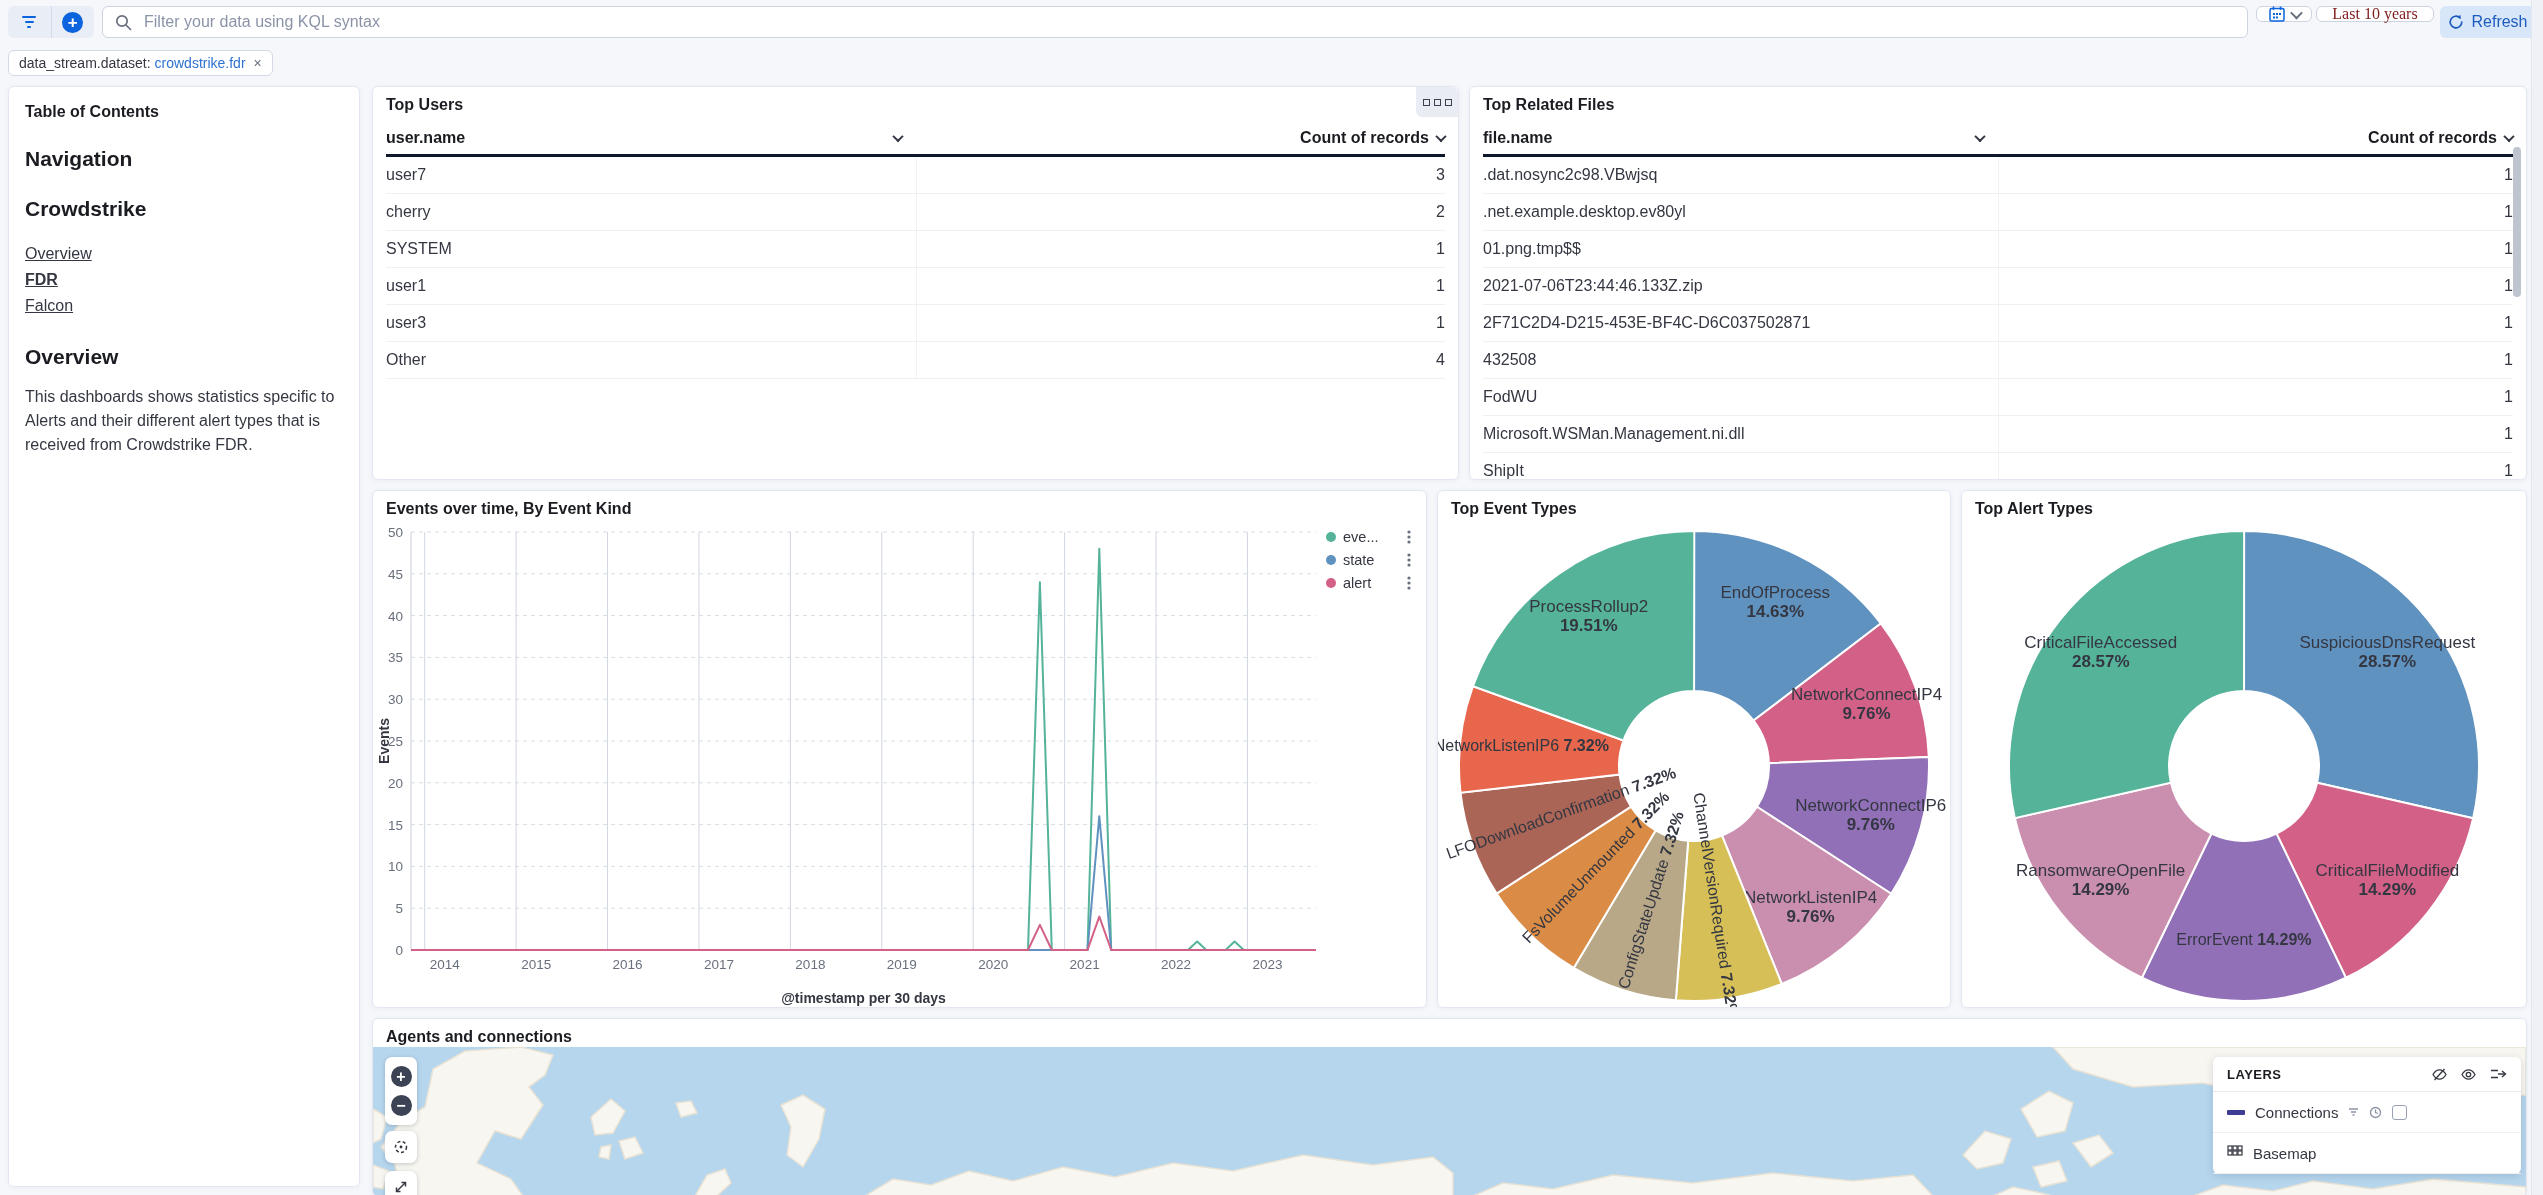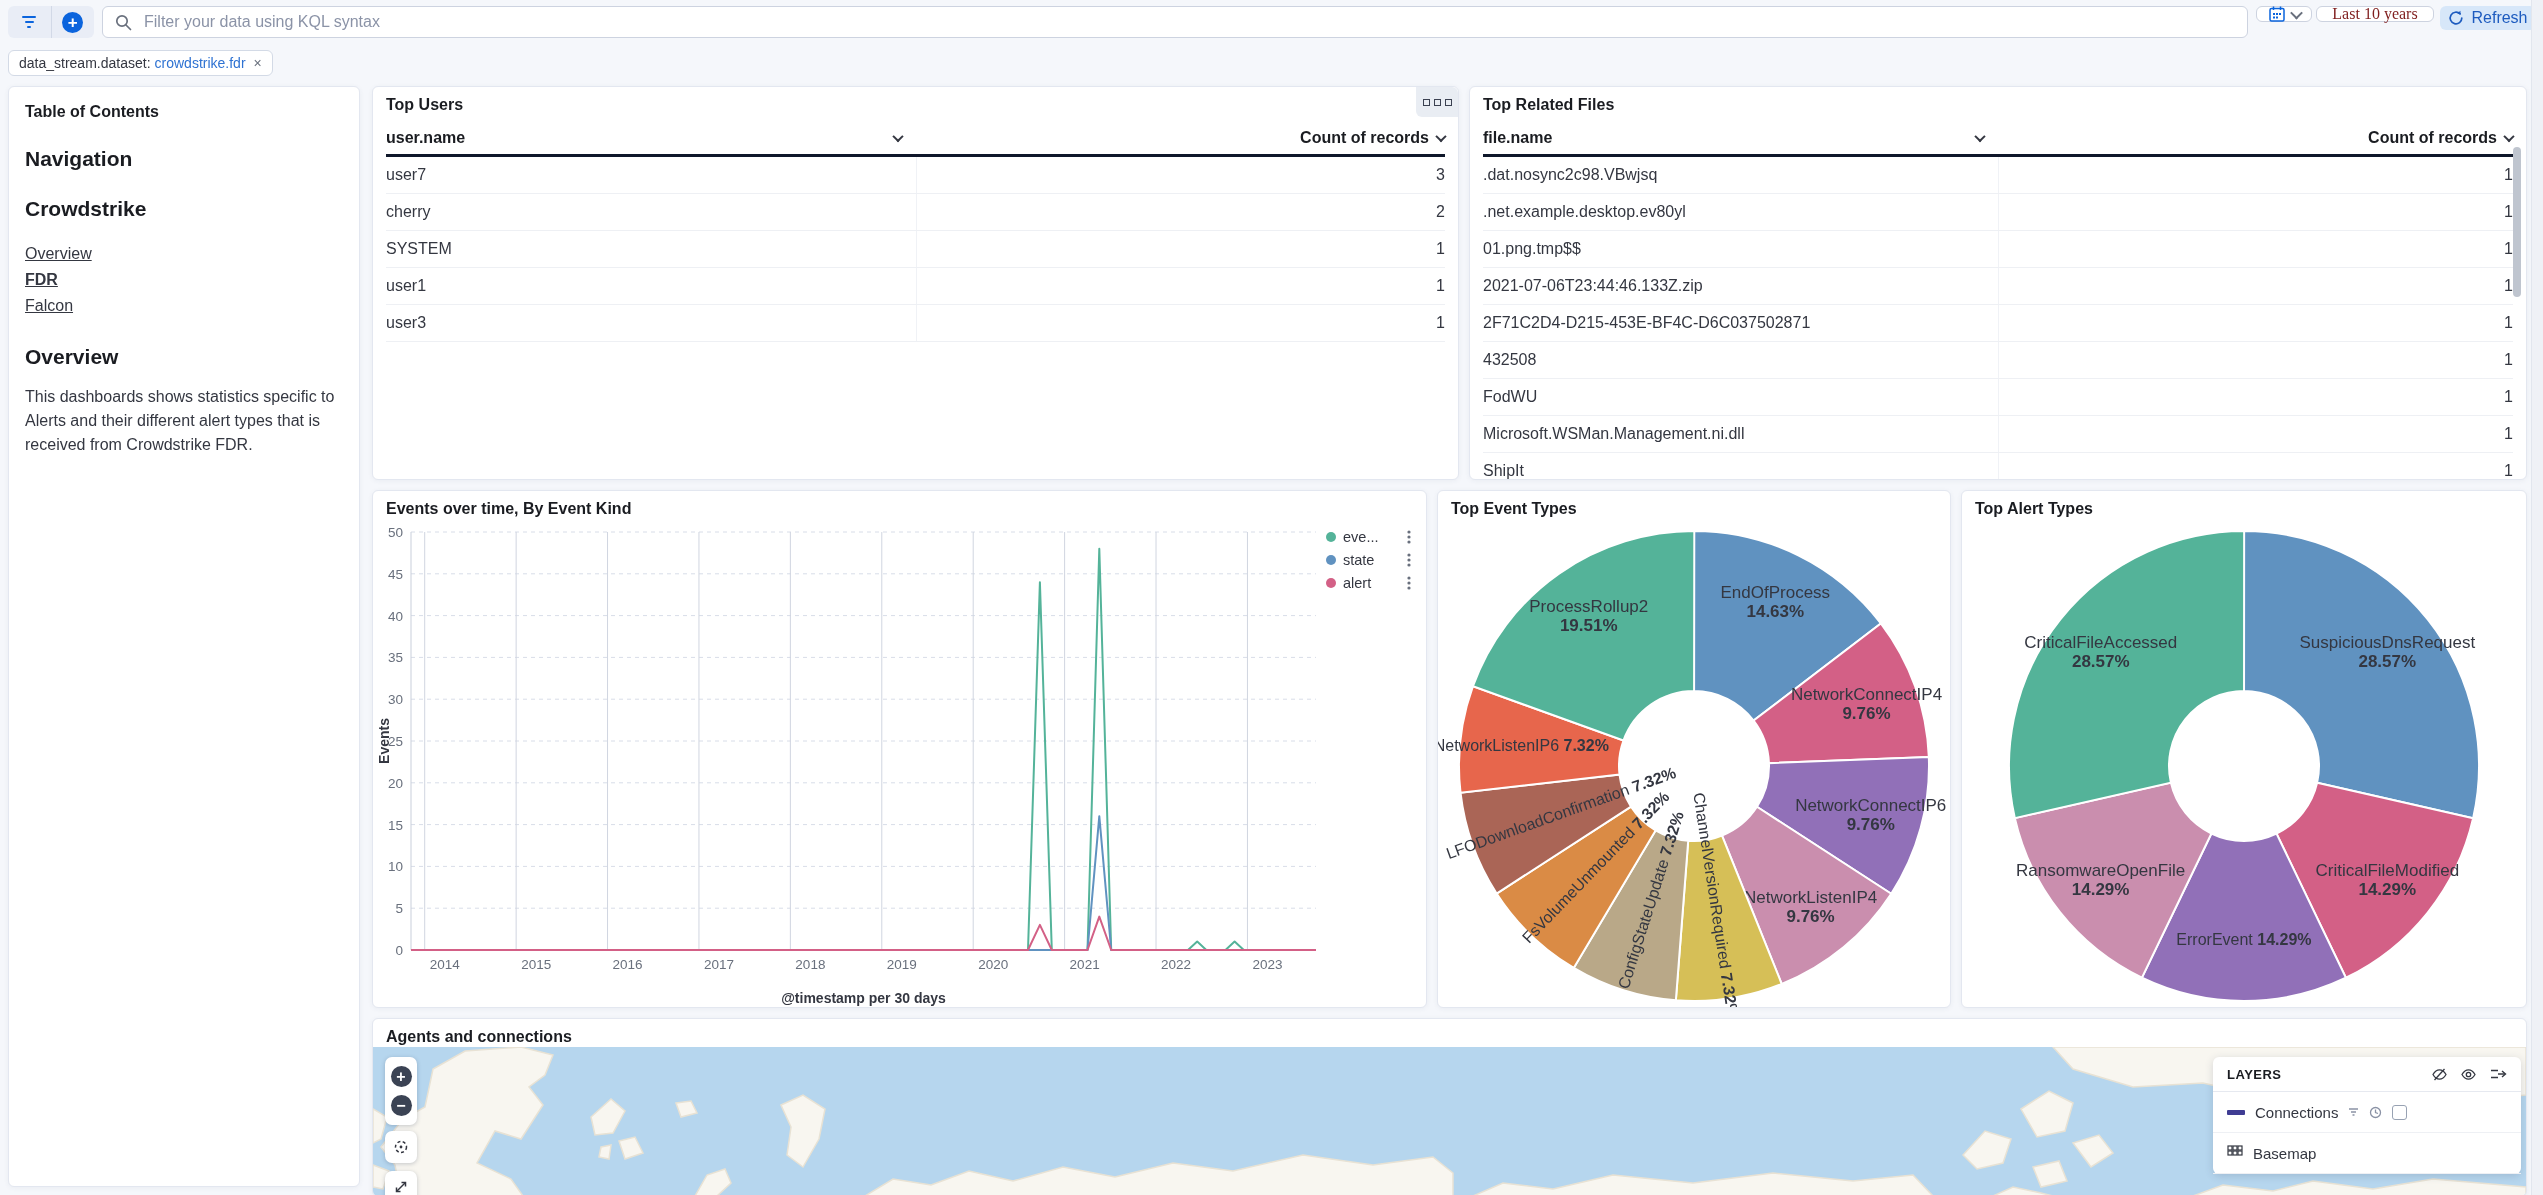--- a/index.html
+++ b/index.html
@@ -21,21 +21,21 @@
   .funnel{display:flex;flex-direction:column;gap:3px;align-items:center;}
   .funnel i{display:block;height:2px;background:#0b64dd;border-radius:1px;}
   .funnel i:nth-child(1){width:14px}.funnel i:nth-child(2){width:9px}.funnel i:nth-child(3){width:4px}
   .plus-circle{width:21px;height:21px;border-radius:50%;background:#0b64dd;color:#fff;display:flex;align-items:center;justify-content:center;font-size:17px;line-height:1;font-weight:bold;}
   #searchbar{position:absolute;left:102px;top:6px;width:2146px;height:32px;background:#fff;border:1px solid #cdd3e0;border-radius:6px;display:flex;align-items:center;box-sizing:border-box;padding:0 12px;}
   #searchbar input{border:none;outline:none;flex:1;font-size:16px;font-family:inherit;color:#343741;background:transparent;margin-left:10px;}
   #searchbar input::placeholder{color:#8b93a7;}
   .top-btn{position:absolute;top:6px;height:16px;box-sizing:border-box;border:1px solid #cdd3e0;background:#fff;border-radius:6px;display:flex;align-items:center;justify-content:center;font-size:16px;color:#7f1d1d;cursor:pointer;font-family:Liberation Serif, serif;}
   #date-icon-btn{left:2256px;width:56px;gap:6px;}
   #date-range-btn{left:2316px;width:118px;}
-  #refresh-btn{position:absolute;left:2440px;top:6px;width:96px;height:24px;background:#d7e7f9;border-radius:6px;display:flex;align-items:center;justify-content:center;gap:7px;color:#1d5bbf;font-size:16px;cursor:pointer;}
+  #refresh-btn{position:absolute;left:2440px;top:6px;width:96px;height:32px;background:#d7e7f9;border-radius:6px;display:flex;align-items:center;justify-content:center;gap:7px;color:#1d5bbf;font-size:16px;cursor:pointer;}
   .chev{display:inline-block;width:7px;height:7px;border-right:2px solid #69707d;border-bottom:2px solid #69707d;transform:rotate(45deg) translate(-1px,-1px);}
   .chev.dark{border-color:#343741;width:6px;height:6px;}
 
   
   #pill{position:absolute;left:8px;top:50px;height:26px;background:#fff;border:1px solid #d3dae6;border-radius:6px;display:inline-flex;align-items:center;padding:0 10px;font-size:14px;gap:4px;cursor:pointer;box-sizing:border-box;}
   #pill .val{color:#2e72d2;}
   #pill .x{color:#69707d;margin-left:4px;font-size:14px;}
 
   
   #toc{left:8px;top:86px;width:352px;height:1101px;padding:16px;box-sizing:border-box;}
@@ -174,20 +174,24 @@
         <div class="cl">SYSTEM</div>
         <div class="cr">1</div>
       </div>
       <div class="t-row">
         <div class="cl">user1</div>
         <div class="cr">1</div>
       </div>
       <div class="t-row">
         <div class="cl">user3</div>
         <div class="cr">1</div>
+      </div>
+      <div class="t-row">
+        <div class="cl">Other</div>
+        <div class="cr">4</div>
       </div>
     </div>
 </div>
 
 <div class="panel tbl-panel" style="left:1469px;top:86px;width:1056px;height:392px;">
   <div class="panel-title">Top Related Files</div>
   <div class="tbl">
       <div class="t-head">
         <div class="hc left">
           <span>file.name</span>

